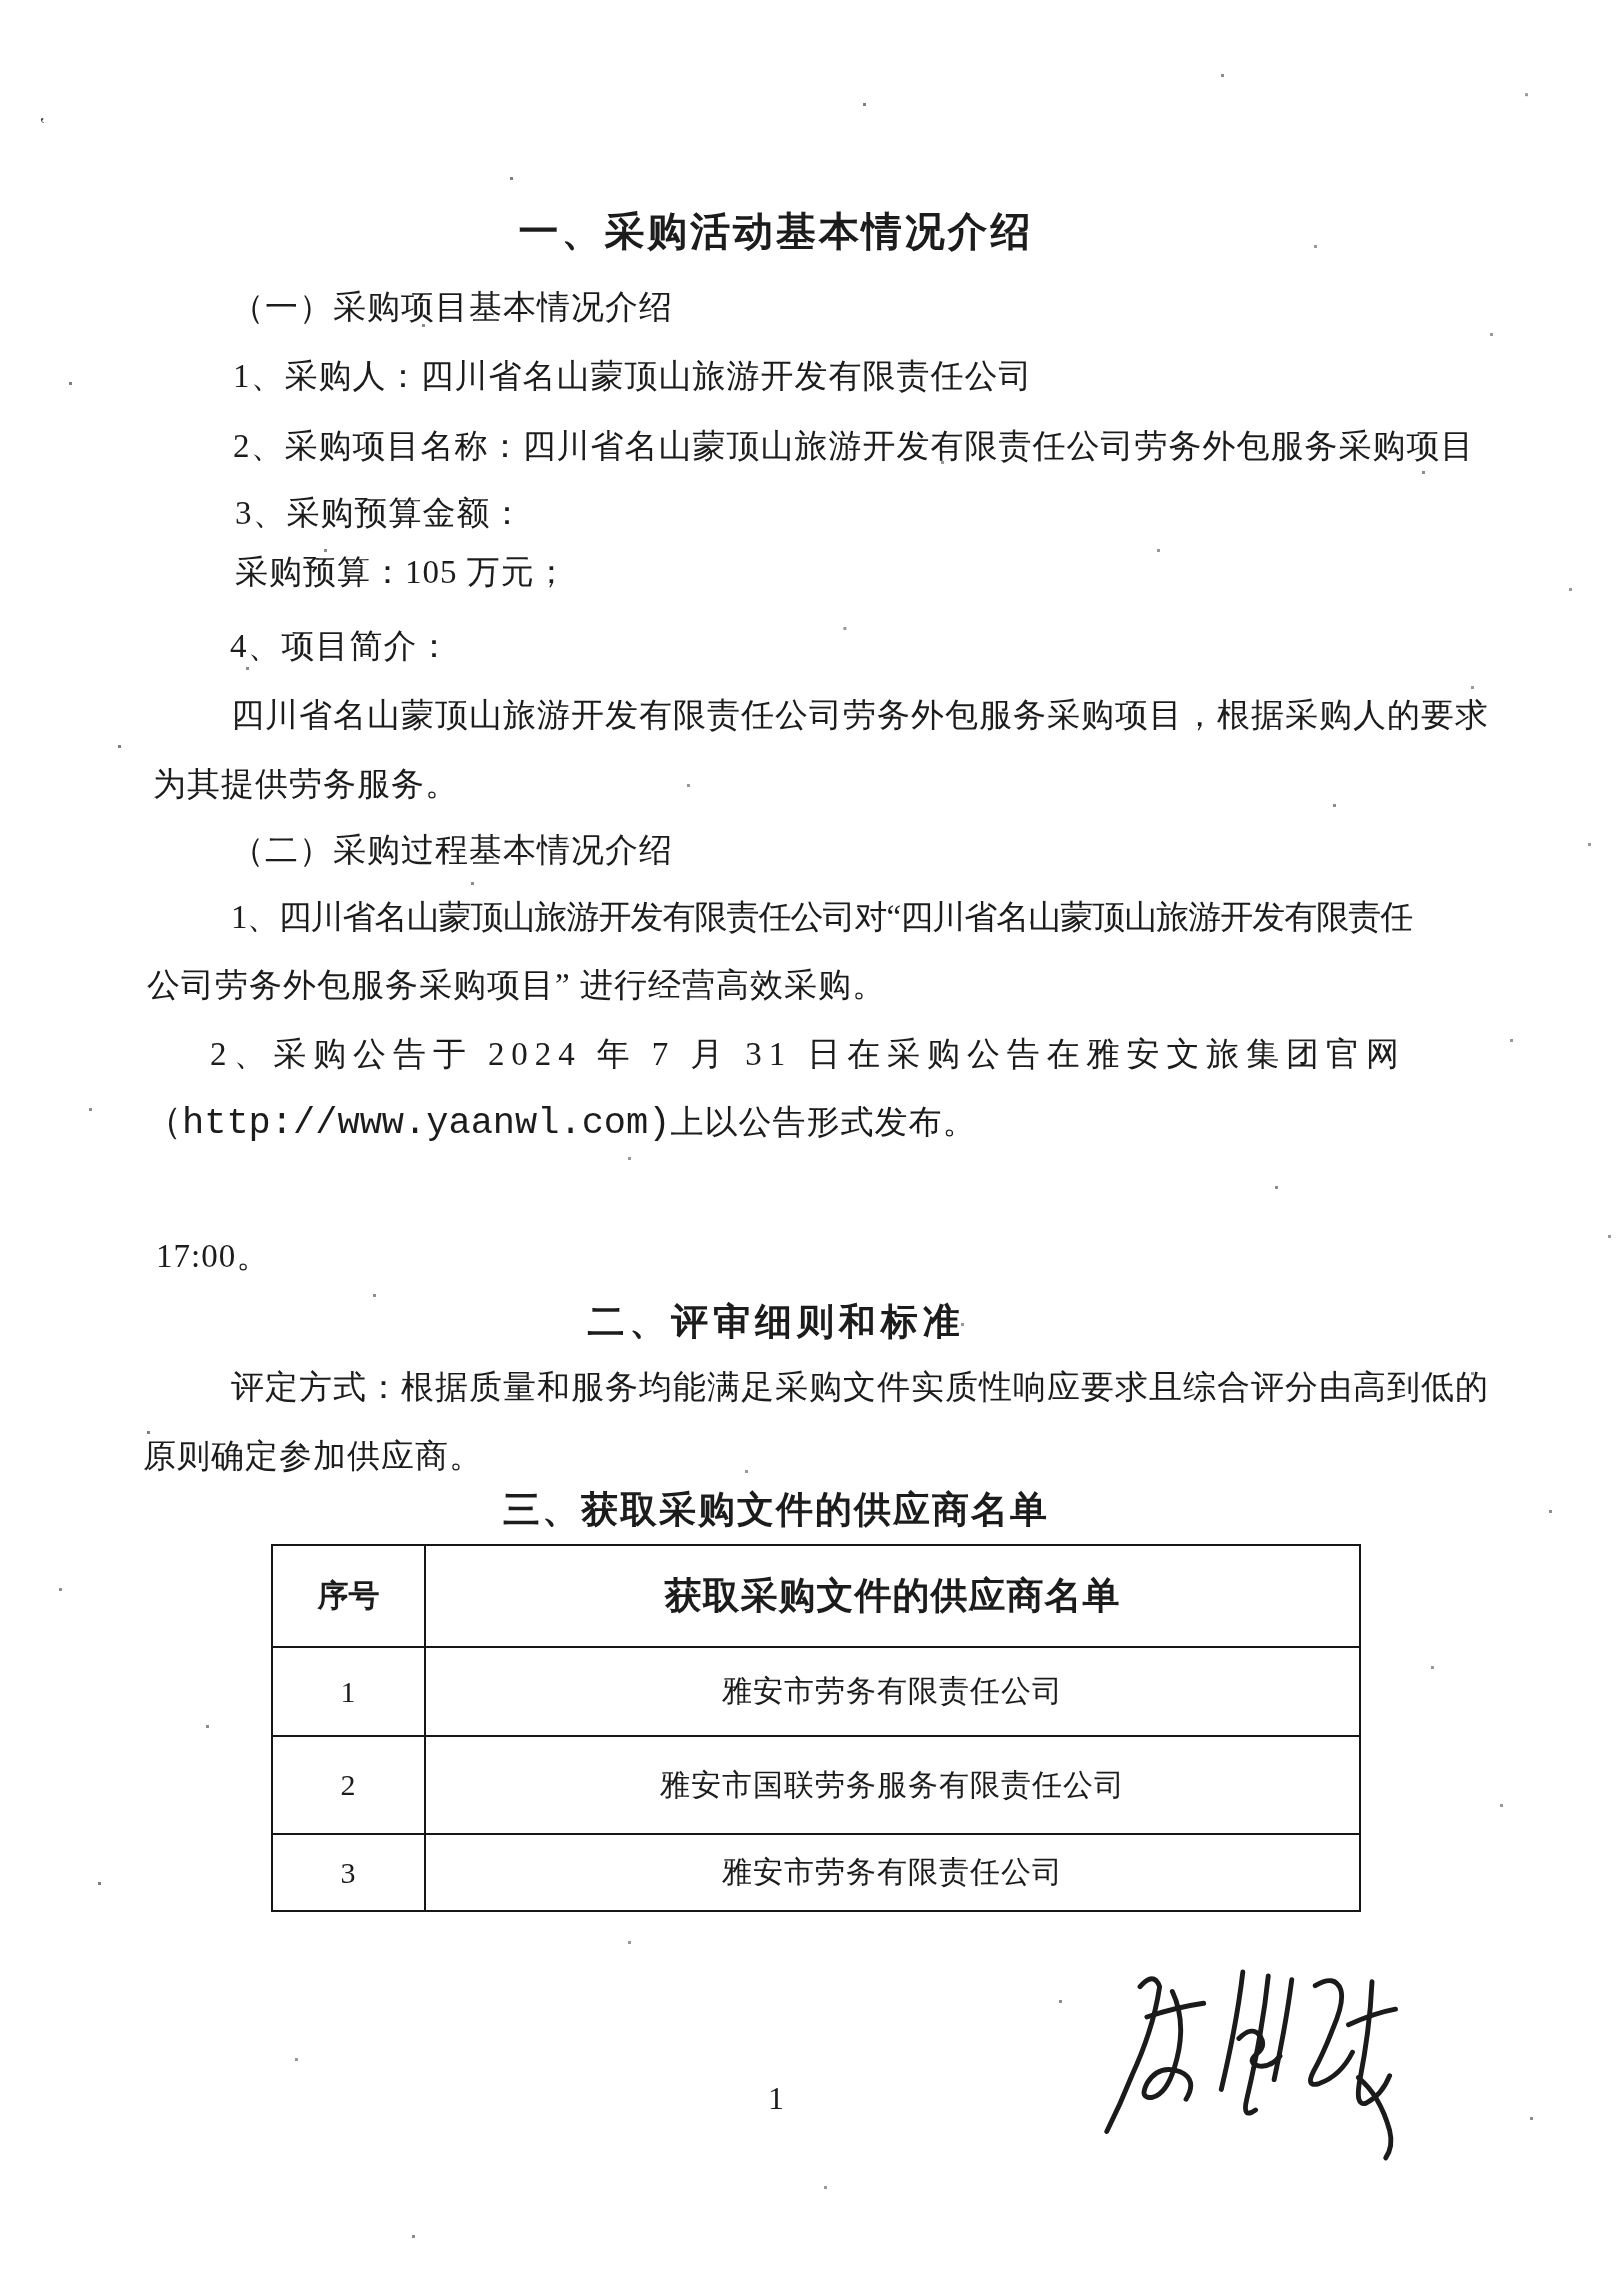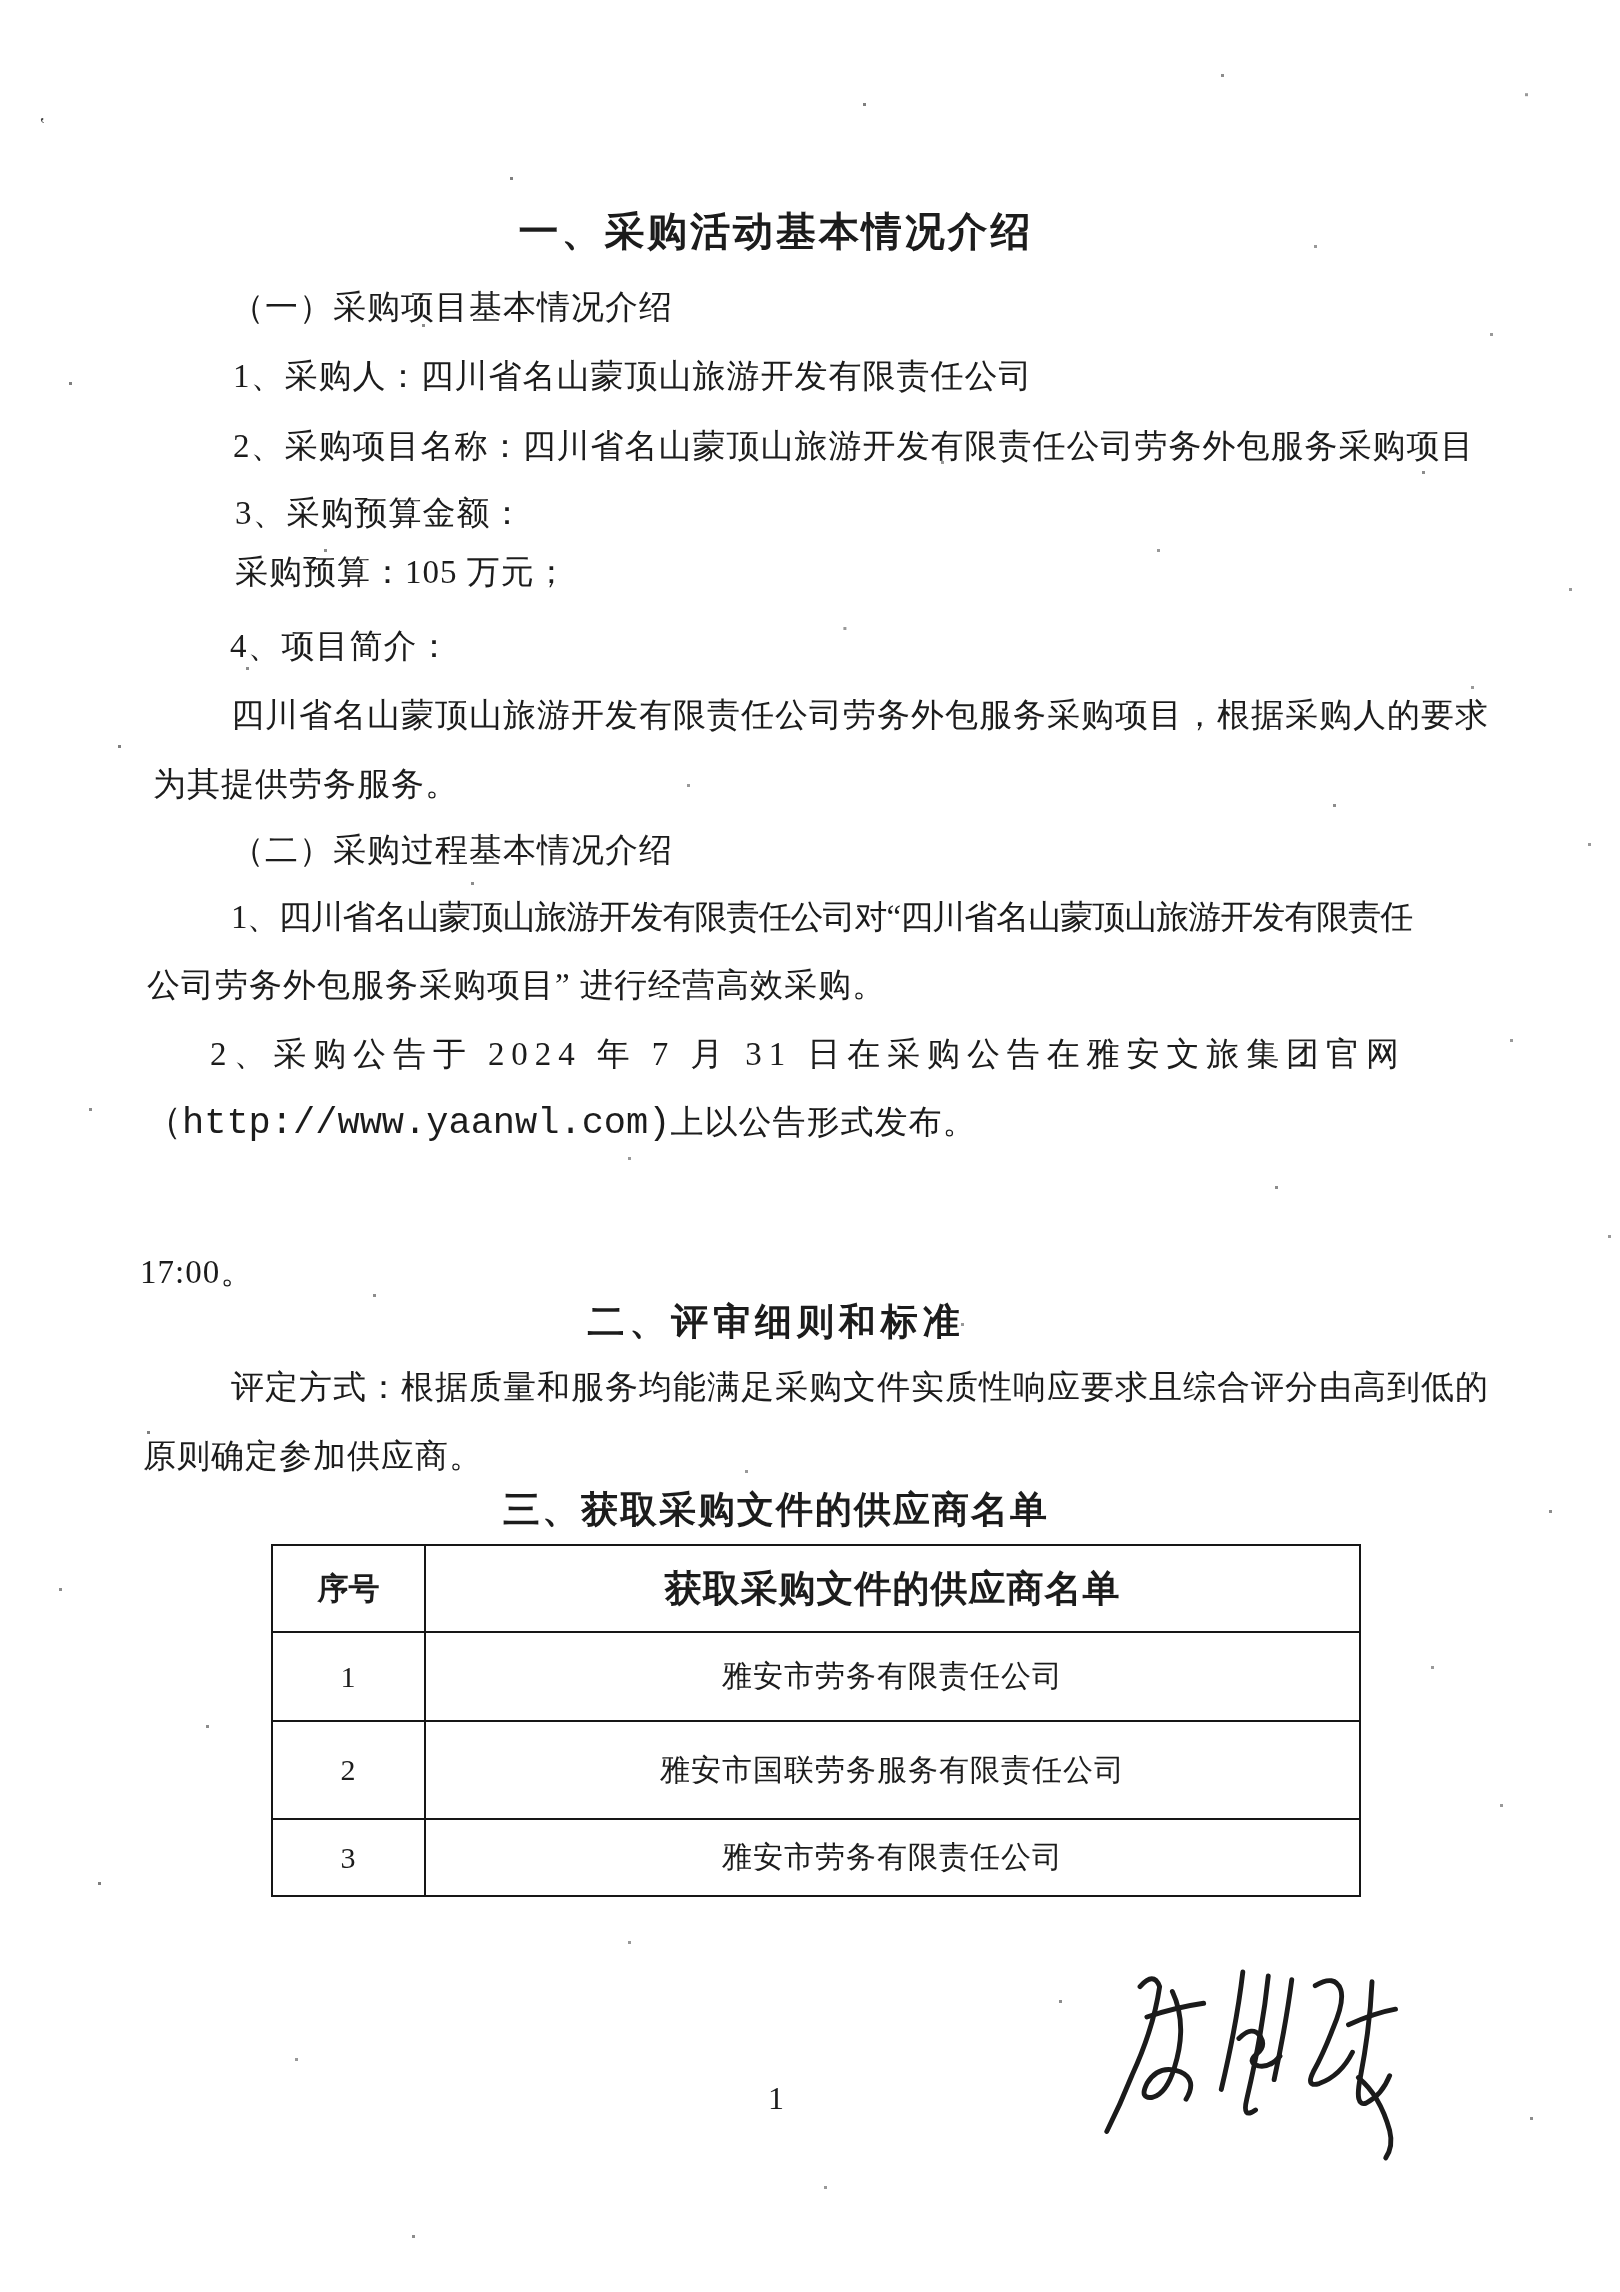--- a/index.html
+++ b/index.html
@@ -94,35 +94,35 @@
   <div class="ln" style="top:553px;left:235px;">采购预算：105 万元；</div>
   <div class="ln" style="top:627px;left:230px;">4、项目简介：</div>
   <div class="ln" style="top:696px;left:231px;">四川省名山蒙顶山旅游开发有限责任公司劳务外包服务采购项目，根据采购人的要求</div>
   <div class="ln" style="top:765px;left:153px;">为其提供劳务服务。</div>
 
   <div class="ln" style="top:831px;left:231px;">（二）采购过程基本情况介绍</div>
   <div class="ln tightish" style="top:898px;left:231px;">1、四川省名山蒙顶山旅游开发有限责任公司对“四川省名山蒙顶山旅游开发有限责任</div>
   <div class="ln" style="top:966px;left:147px;">公司劳务外包服务采购项目” 进行经营高效采购。</div>
   <div class="ln spread" style="top:1035px;left:210px;">2、采购公告于 2024 年 7 月 31 日在采购公告在雅安文旅集团官网</div>
   <div class="ln" style="top:1102px;left:145px;"><span class="mono">（http://www.yaanwl.com)</span><span>上以公告形式发布。</span></div>
-  <div class="ln" style="top:1237px;left:140px;margin-top:16px;">17:00。</div>
+  <div class="ln" style="top:1237px;left:156px;">17:00。</div>
 
   <div class="ln hd h2sz center" style="top:1300px;">二、评审细则和标准</div>
   <div class="ln" style="top:1368px;left:231px;">评定方式：根据质量和服务均能满足采购文件实质性响应要求且综合评分由高到低的</div>
   <div class="ln" style="top:1437px;left:143px;">原则确定参加供应商。</div>
 
   <div class="ln hd h3sz center" style="top:1488px;">三、获取采购文件的供应商名单</div>
 
   <table class="suppliers">
     <colgroup>
         <col class="col-no">
         <col>
       </colgroup>
     <tbody>
-        <tr style="height:87px;margin-left:14px;">
+        <tr style="height:102px;margin-left:14px;">
       <th class="no-h">序号</th>
       <th class="supplier-h">获取采购文件的供应商名单</th>
     </tr>
     <tr style="height:89px;">
       <td class="cell">1</td>
       <td class="cell">雅安市劳务有限责任公司</td>
     </tr>
     <tr style="height:98px;">
       <td class="cell">2</td>
       <td class="cell">雅安市国联劳务服务有限责任公司</td>

